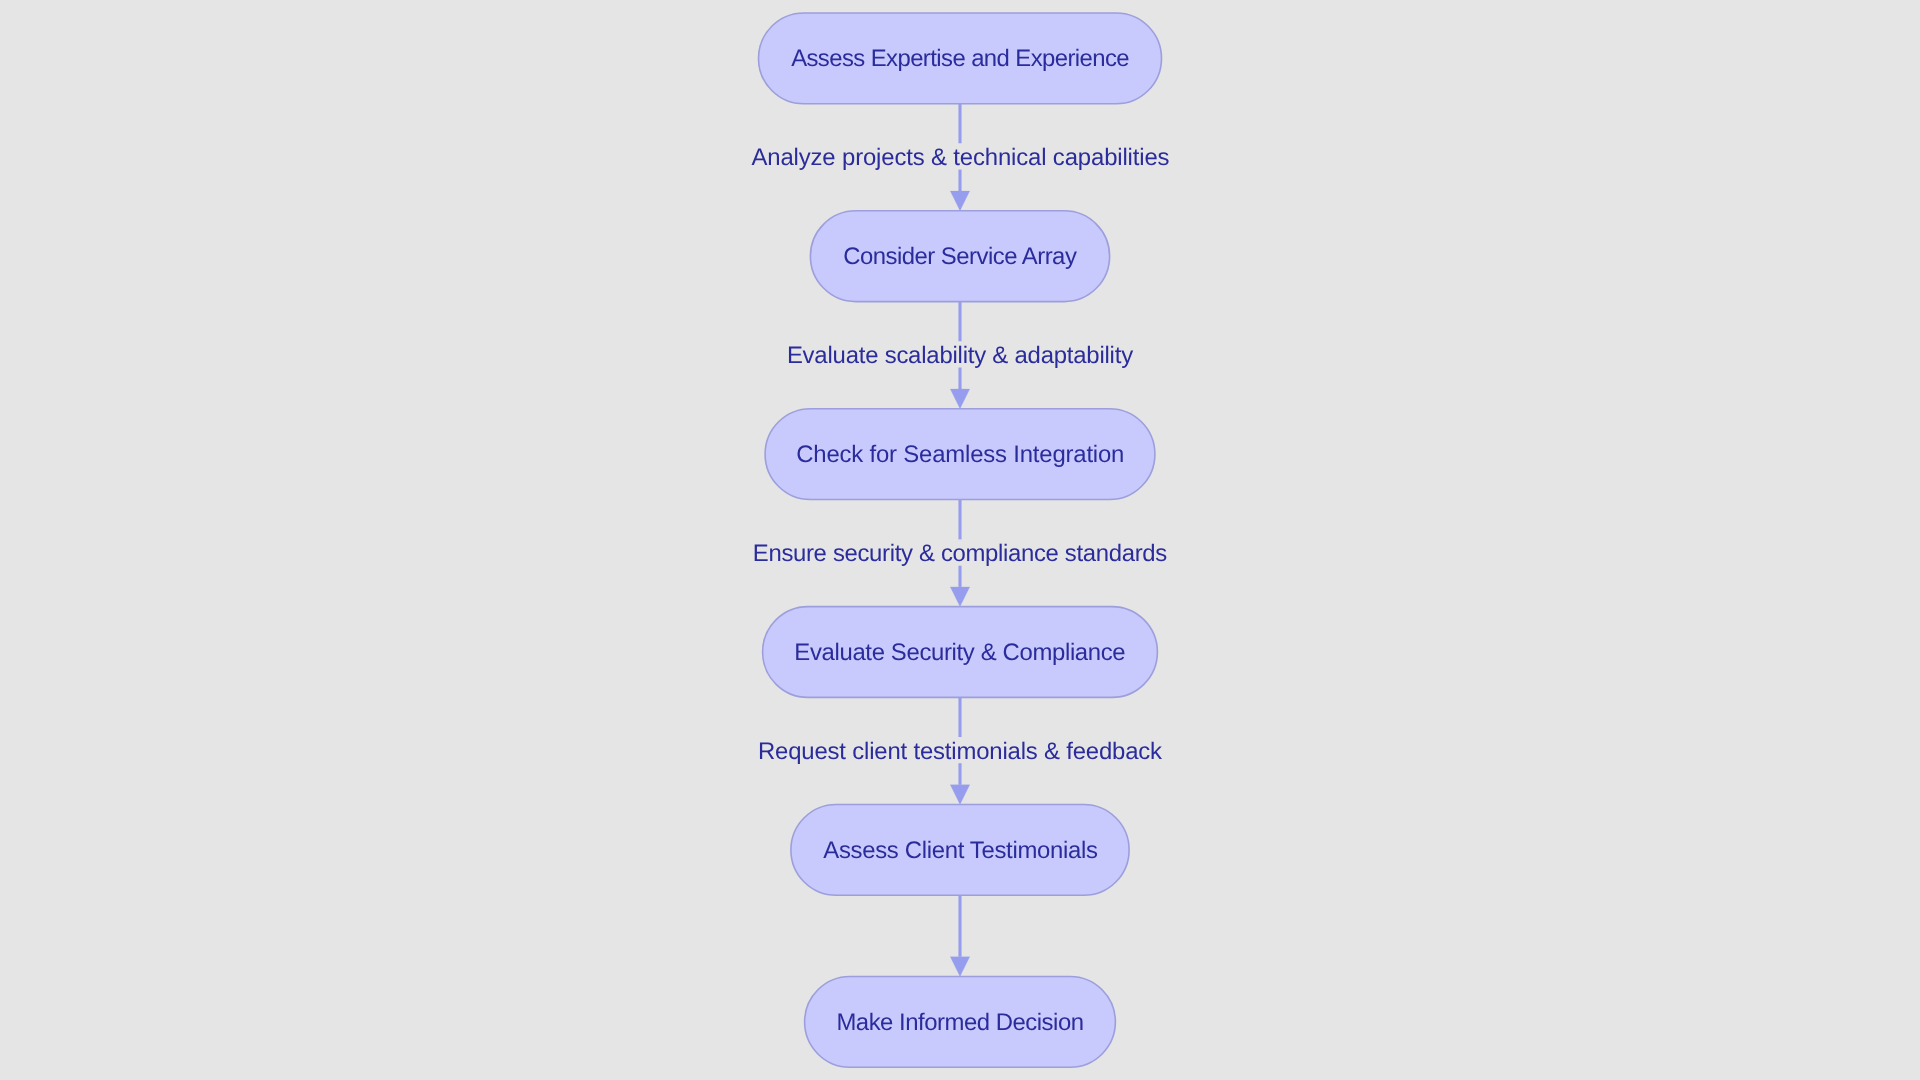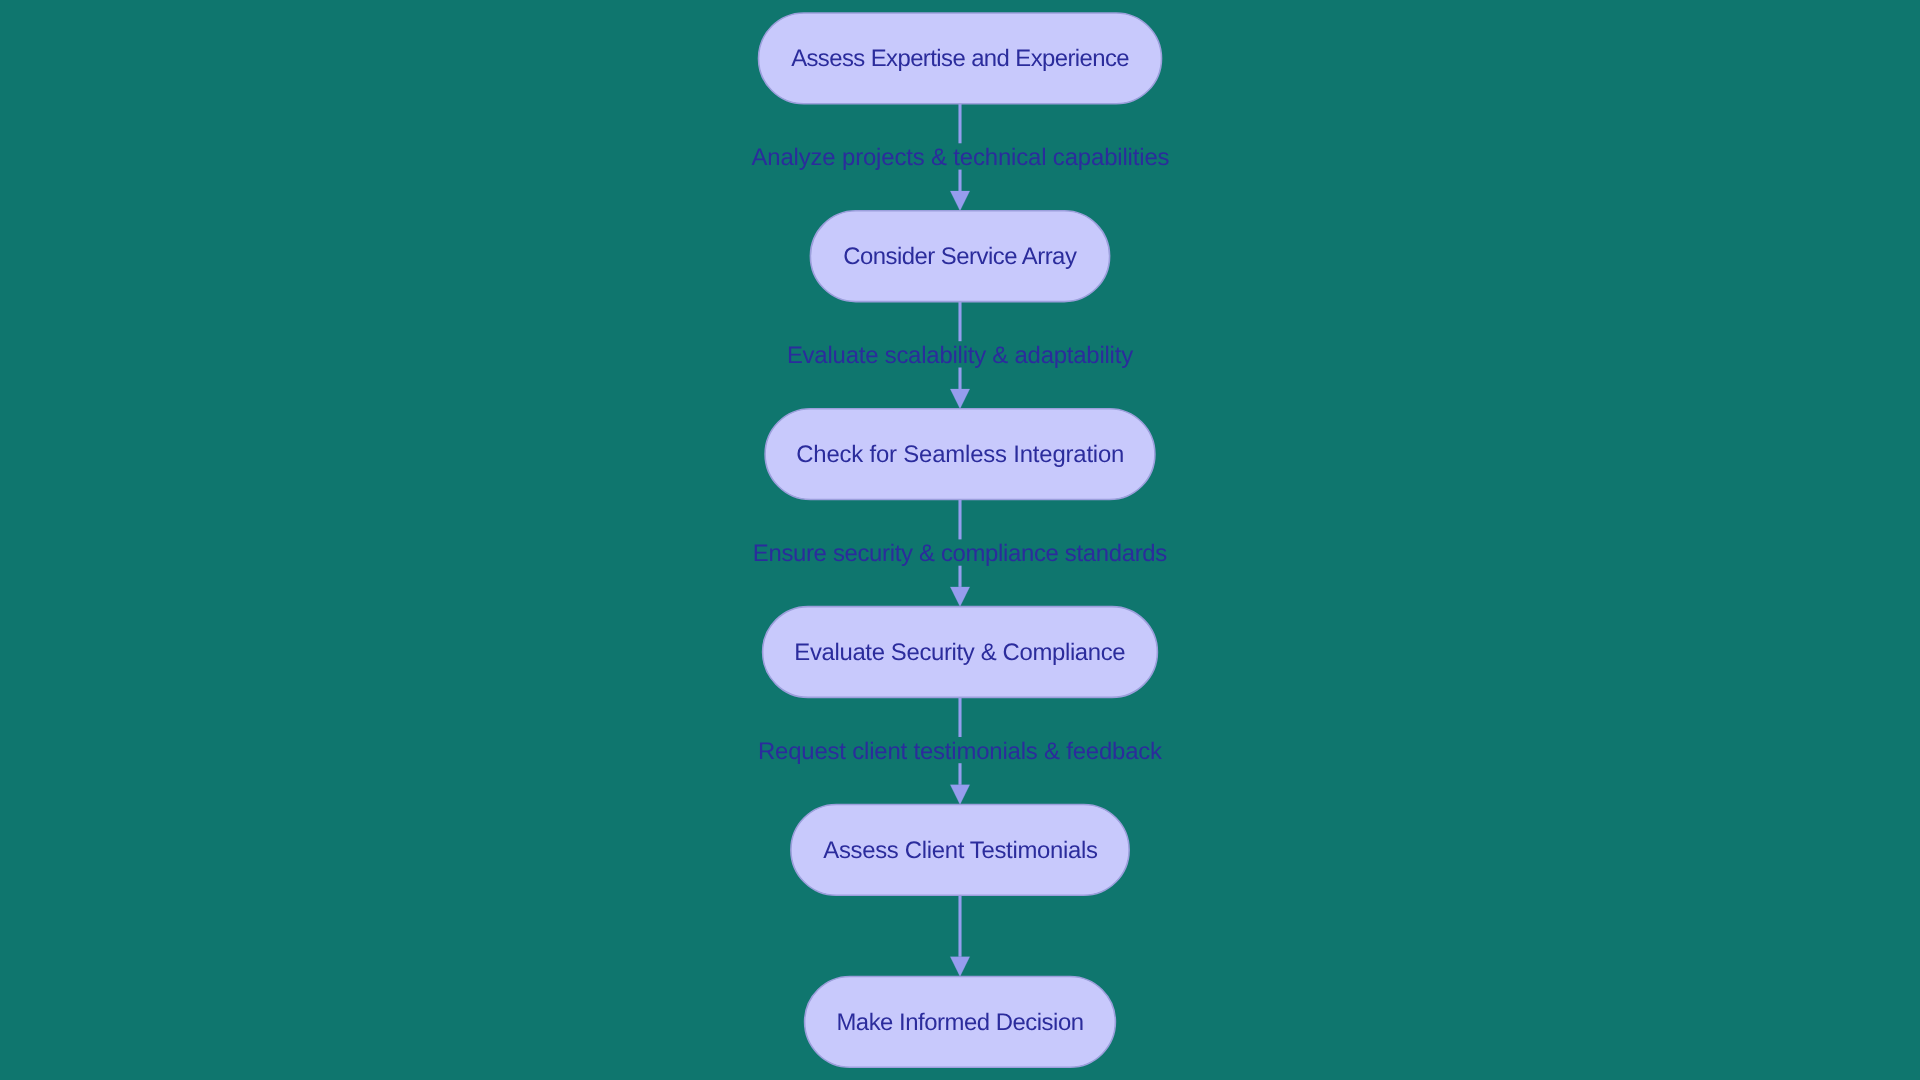--- a/index.html
+++ b/index.html
@@ -1,21 +1,21 @@
 <!DOCTYPE html>
 <html><head>
 <meta charset="utf-8">
 <title>Flowchart</title>
 <style>
   html,body{margin:0;padding:0;background:#ffffff;}
   body{width:1920px;height:1080px;overflow:hidden;
        font-family:"Liberation Sans",sans-serif;
        -webkit-font-smoothing:antialiased;
        text-rendering:geometricPrecision;}
-  #stage{position:relative;width:1920px;height:1080px;background:#0f766e;overflow:hidden;}
+  #stage{position:relative;width:1920px;height:1080px;background:#e5e5e5;overflow:hidden;}
   svg.flow{position:absolute;left:0;top:0;width:1920px;height:1080px;display:block;}
   .node-shape{fill:#c8c9fc;stroke:#9c9fdc;stroke-width:1.6;}
   .edge-line{stroke:#969dee;stroke-width:3.1;fill:none;stroke-linecap:butt;}
   .edge-arrow{fill:#969dee;stroke:#969dee;stroke-width:0.25;stroke-linejoin:miter;}
   text.node-text{
     font-family:"Liberation Sans",sans-serif;
     font-size:23.9px;
     fill:#2b2c9c;
     text-anchor:middle;
   }

